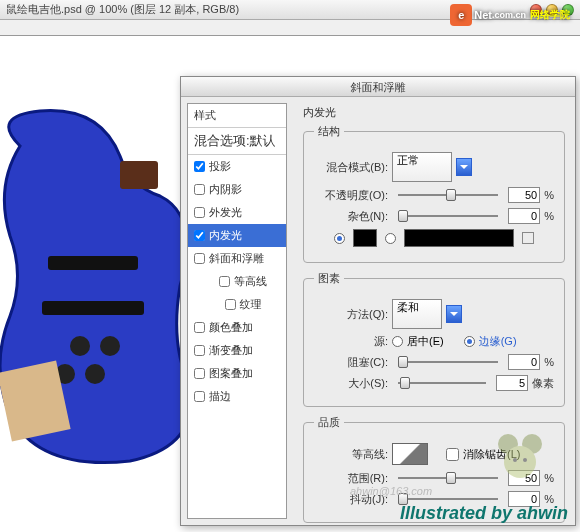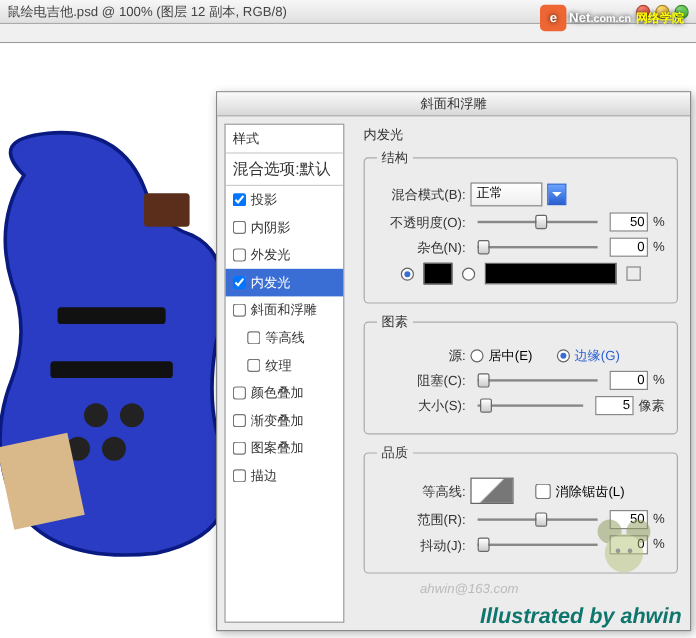--- a/index.html
+++ b/index.html
@@ -16,30 +16,30 @@
 .canvas { position: absolute; top: 36px; left: 0; width: 580px; height: 496px; background: #fff; }
 .guitar-body { position: absolute; left: -20px; top: 70px; width: 220px; height: 360px; }
 .guitar-svg { width: 100%; height: 100%; }
 .dialog { position: absolute; left: 180px; top: 40px; width: 396px; height: 450px; background: #ececec; border: 1px solid #888; box-shadow: 2px 2px 8px rgba(0,0,0,0.3); }
 .dialog-title { height: 20px; background: linear-gradient(#fafafa,#d8d8d8); text-align: center; line-height: 20px; border-bottom: 1px solid #aaa; color:#333; }
 .dialog-body { display: flex; height: calc(100% - 20px); }
 .style-list { width: 100px; background: #fff; border: 1px solid #999; margin: 6px; display: flex; flex-direction: column; }
 .style-header { padding: 4px 6px; border-bottom: 1px solid #ccc; color:#333; }
 .style-blend { padding: 4px 6px; border-bottom: 1px solid #ccc; font-size:13px; color:#333; }
 .style-item { padding: 4px 6px; display: flex; align-items: center; gap: 4px; color:#333; cursor:pointer; }
-.style-item.indent { padding-left: 18px; }
+.style-item.indent { padding-left: 18px; justify-content: center; }
 .style-item.selected { background: #3a6ed5; color: #fff; }
 .style-item input[type=checkbox] { width: 11px; height: 11px; }
 .panel { flex: 1; padding: 8px 10px; overflow:hidden; }
 fieldset { border: 1px solid #aaa; border-radius: 4px; margin-bottom: 8px; padding: 8px 10px 10px; }
 legend { padding: 0 4px; color: #333; }
 .row { display: flex; align-items: center; margin: 5px 0; gap: 4px; }
 .row label { color: #333; text-align: right; }
 .label-w { width: 74px; display:inline-block; }
-select, .select-like { height: 20px; border: 1px solid #888; background: linear-gradient(#fff,#eee); padding: 0 4px; }
+select, .select-like { height: 30px; border: 1px solid #888; background: linear-gradient(#fff,#eee); padding: 0 4px; }
 .dropdown-arrow { width: 16px; height: 18px; background: linear-gradient(#6aa3ff,#2a5fd0); border: 1px solid #2a5fd0; display:inline-flex; align-items:center; justify-content:center; }
 .dropdown-arrow::after { content:""; border:4px solid transparent; border-top-color:#fff; margin-top:4px; }
 .slider-track { flex: 1; height: 2px; background: #888; position: relative; margin: 0 6px; }
 .slider-thumb { position: absolute; top: -5px; width: 10px; height: 12px; background: linear-gradient(#fff,#ccc); border: 1px solid #666; border-radius:2px; }
 input.num { width: 32px; height: 16px; border: 1px solid #888; text-align: right; padding: 0 2px; background:#fff; }
 .unit { color: #333; }
 .color-swatch { width: 24px; height: 18px; border: 1px solid #666; background: #000; }
 .radio { width: 11px; height: 11px; border-radius: 50%; border: 1px solid #666; display: inline-block; background:#fff; position:relative; }
 .radio.checked::after { content:""; position:absolute; inset:2px; background:#3a6ed5; border-radius:50%; }
 .gradient-bar { width: 110px; height: 18px; border: 1px solid #666; background: linear-gradient(90deg, #000, #000); display:inline-block; }
@@ -168,20 +168,25 @@
             <span class="color-swatch"></span>
             <span class="radio"></span>
             <span class="gradient-bar"></span>
             <span style="width:12px;height:12px;border:1px solid #888"></span>
           </div>
         </fieldset>
 
         <fieldset>
           <legend>图素</legend>
           <div class="row">
+            <label class="label-w">方法(Q):</label>
+            <div class="select-like" style="width:50px">柔和</div>
+            <div class="dropdown-arrow"></div>
+          </div>
+          <div class="row">
             <label class="label-w">源:</label>
             <span class="radio"></span>
             <span>居中(E)</span>
             <span style="width:12px"></span>
             <span class="radio checked"></span>
             <span style="color:#2a5fd0">边缘(G)</span>
           </div>
           <div class="row">
             <label class="label-w">阻塞(C):</label>
             <div class="slider-track">

